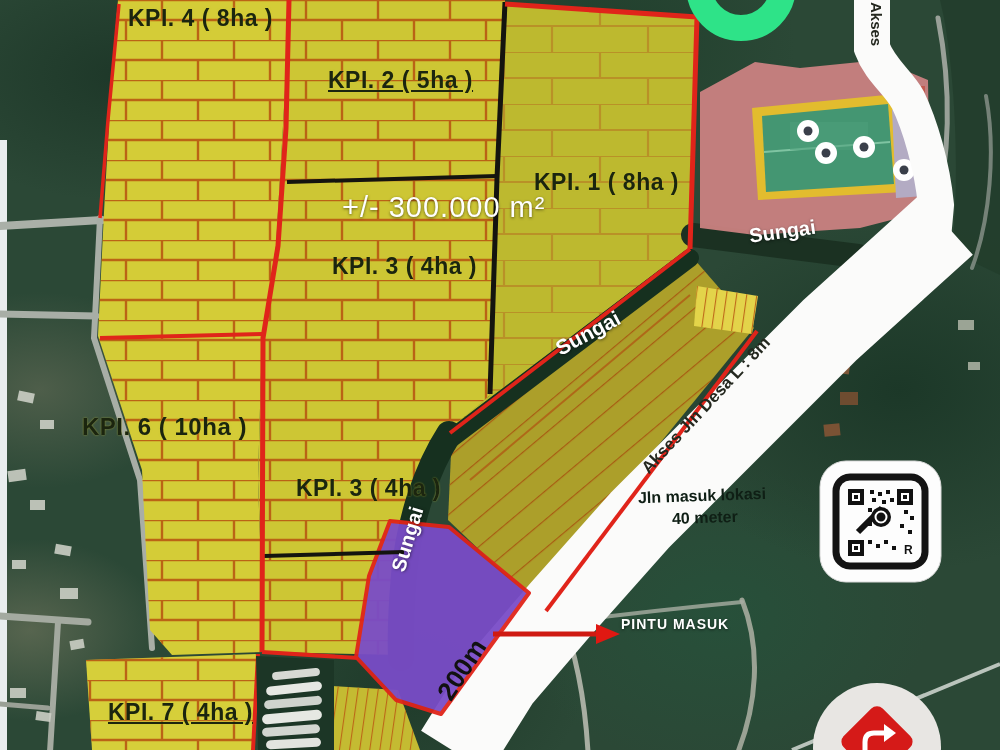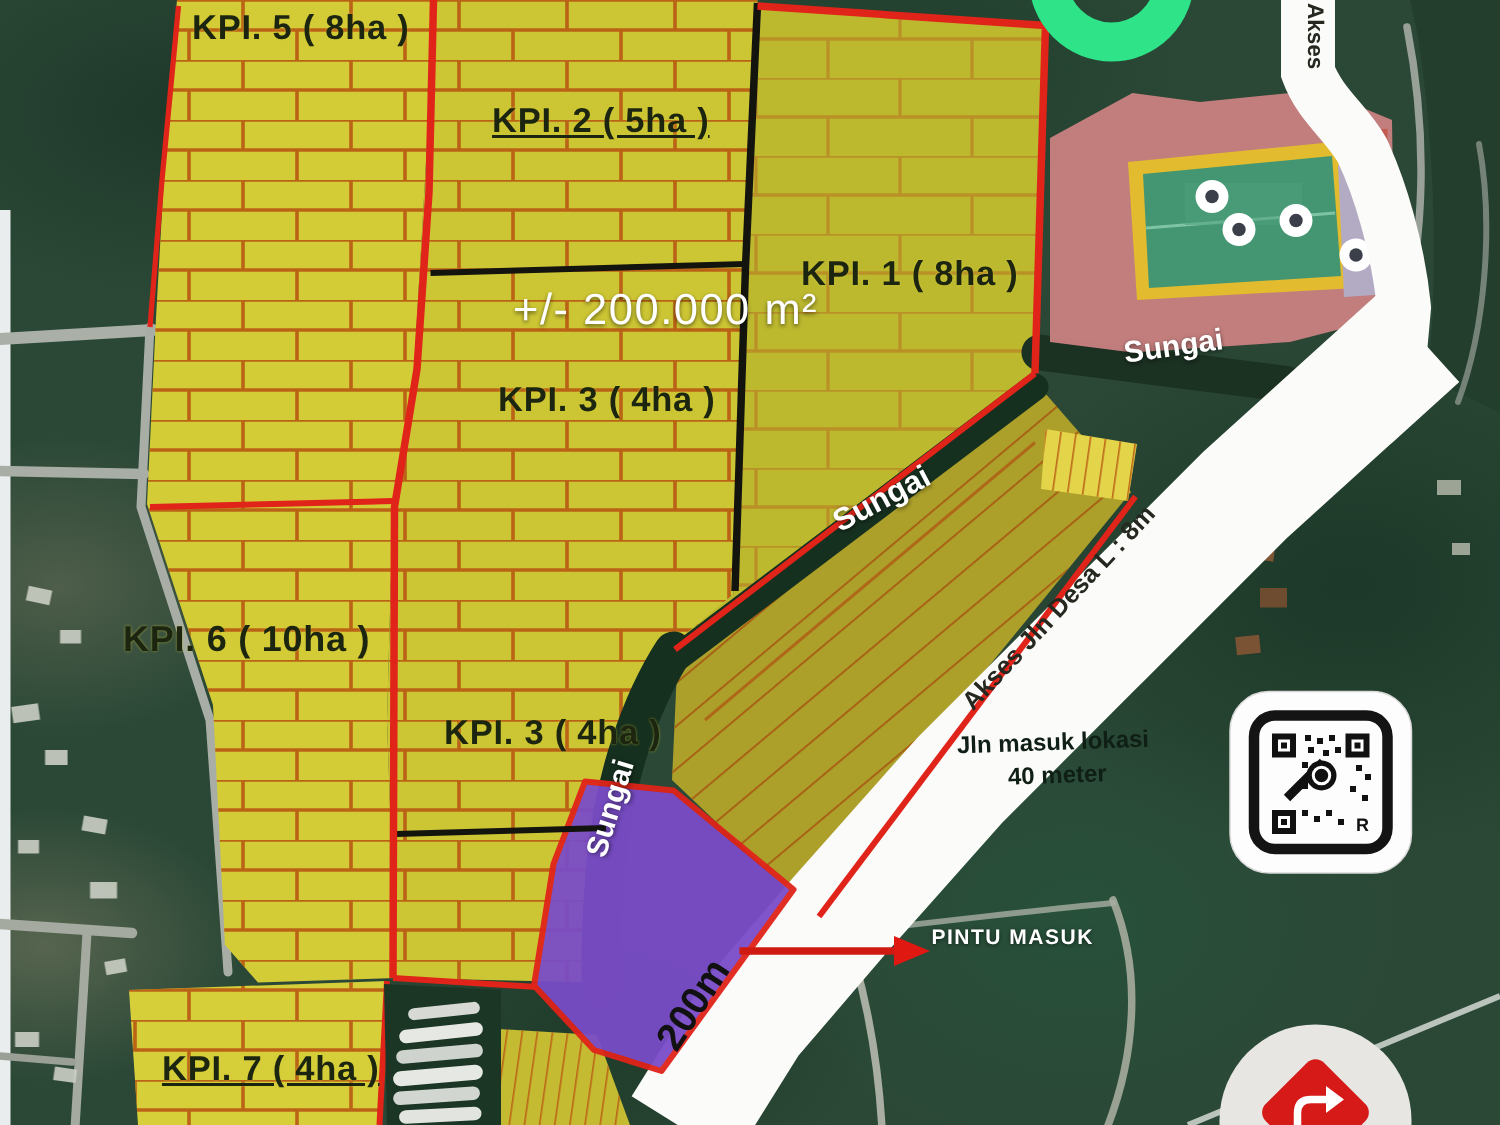--- a/index.html
+++ b/index.html
@@ -216,29 +216,29 @@
   </g>
 
   <g>
     <circle cx="877" cy="747" r="64" fill="#e8e6e3"></circle>
     <rect x="850" y="714" width="55" height="55" rx="8" fill="#d51a18" transform="rotate(45 877 741)"></rect>
     <path d="M865 754 L865 742 Q865 733 874 733 L886 733" stroke="#ffffff" stroke-width="5" fill="none" stroke-linecap="round"></path>
     <polygon points="884,724 896,733 884,742" fill="#ffffff"></polygon>
   </g>
 </svg>
 
-<div class="lbl plot" style="left:128px;top:6px;">KPI. 5 ( 8ha )</div>
+<div class="lbl plot" style="left:128px;top:6px;">KPI. 4 ( 8ha )</div>
 <div class="lbl plot" style="left:328px;top:68px;text-decoration:underline;">KPI. 2 ( 5ha )</div>
 <div class="lbl plot" style="left:534px;top:170px;">KPI. 1 ( 8ha )</div>
 <div class="lbl plot" style="left:332px;top:254px;">KPI. 3 ( 4ha )</div>
 <div class="lbl plot" style="left:82px;top:414px;font-size:24px;">KPI. 6 ( 10ha )</div>
 <div class="lbl plot" style="left:296px;top:476px;">KPI. 3 ( 4ha )</div>
 <div class="lbl plot" style="left:108px;top:700px;text-decoration:underline;">KPI. 7 ( 4ha )</div>
 
-<div class="lbl white" style="left:342px;top:192px;font-size:29px;letter-spacing:1px;">+/- 200.000 m²</div>
+<div class="lbl white" style="left:342px;top:192px;font-size:29px;letter-spacing:1px;">+/- 300.000 m²</div>
 
 <div class="lbl white river" style="left:748px;top:226px;transform:rotate(-8deg);transform-origin:0 0;">Sungai</div>
 <div class="lbl white river" style="left:552px;top:340px;transform:rotate(-28deg);transform-origin:0 0;font-size:21px;">Sungai</div>
 <div class="lbl white river" style="left:388px;top:568px;transform:rotate(-73deg);transform-origin:0 0;">Sungai</div>
 
 <div class="lbl roadtxt" style="left:645px;top:462px;font-size:17px;transform:rotate(-47deg);transform-origin:0 50%;">Akses Jln Desa L : 8m</div>
 <div class="lbl roadtxt" style="left:884px;top:2px;font-size:15px;transform:rotate(90deg);transform-origin:0 0;">Akses</div>
 <div class="lbl roadtxt" style="left:444px;top:684px;font-size:26px;color:#111;transform:rotate(-57deg);transform-origin:0 50%;">200m</div>
 
 <div class="lbl" style="left:638px;top:488px;font-size:16px;font-weight:bold;color:#0f1f15;transform:rotate(-2deg);">Jln masuk lokasi</div>

